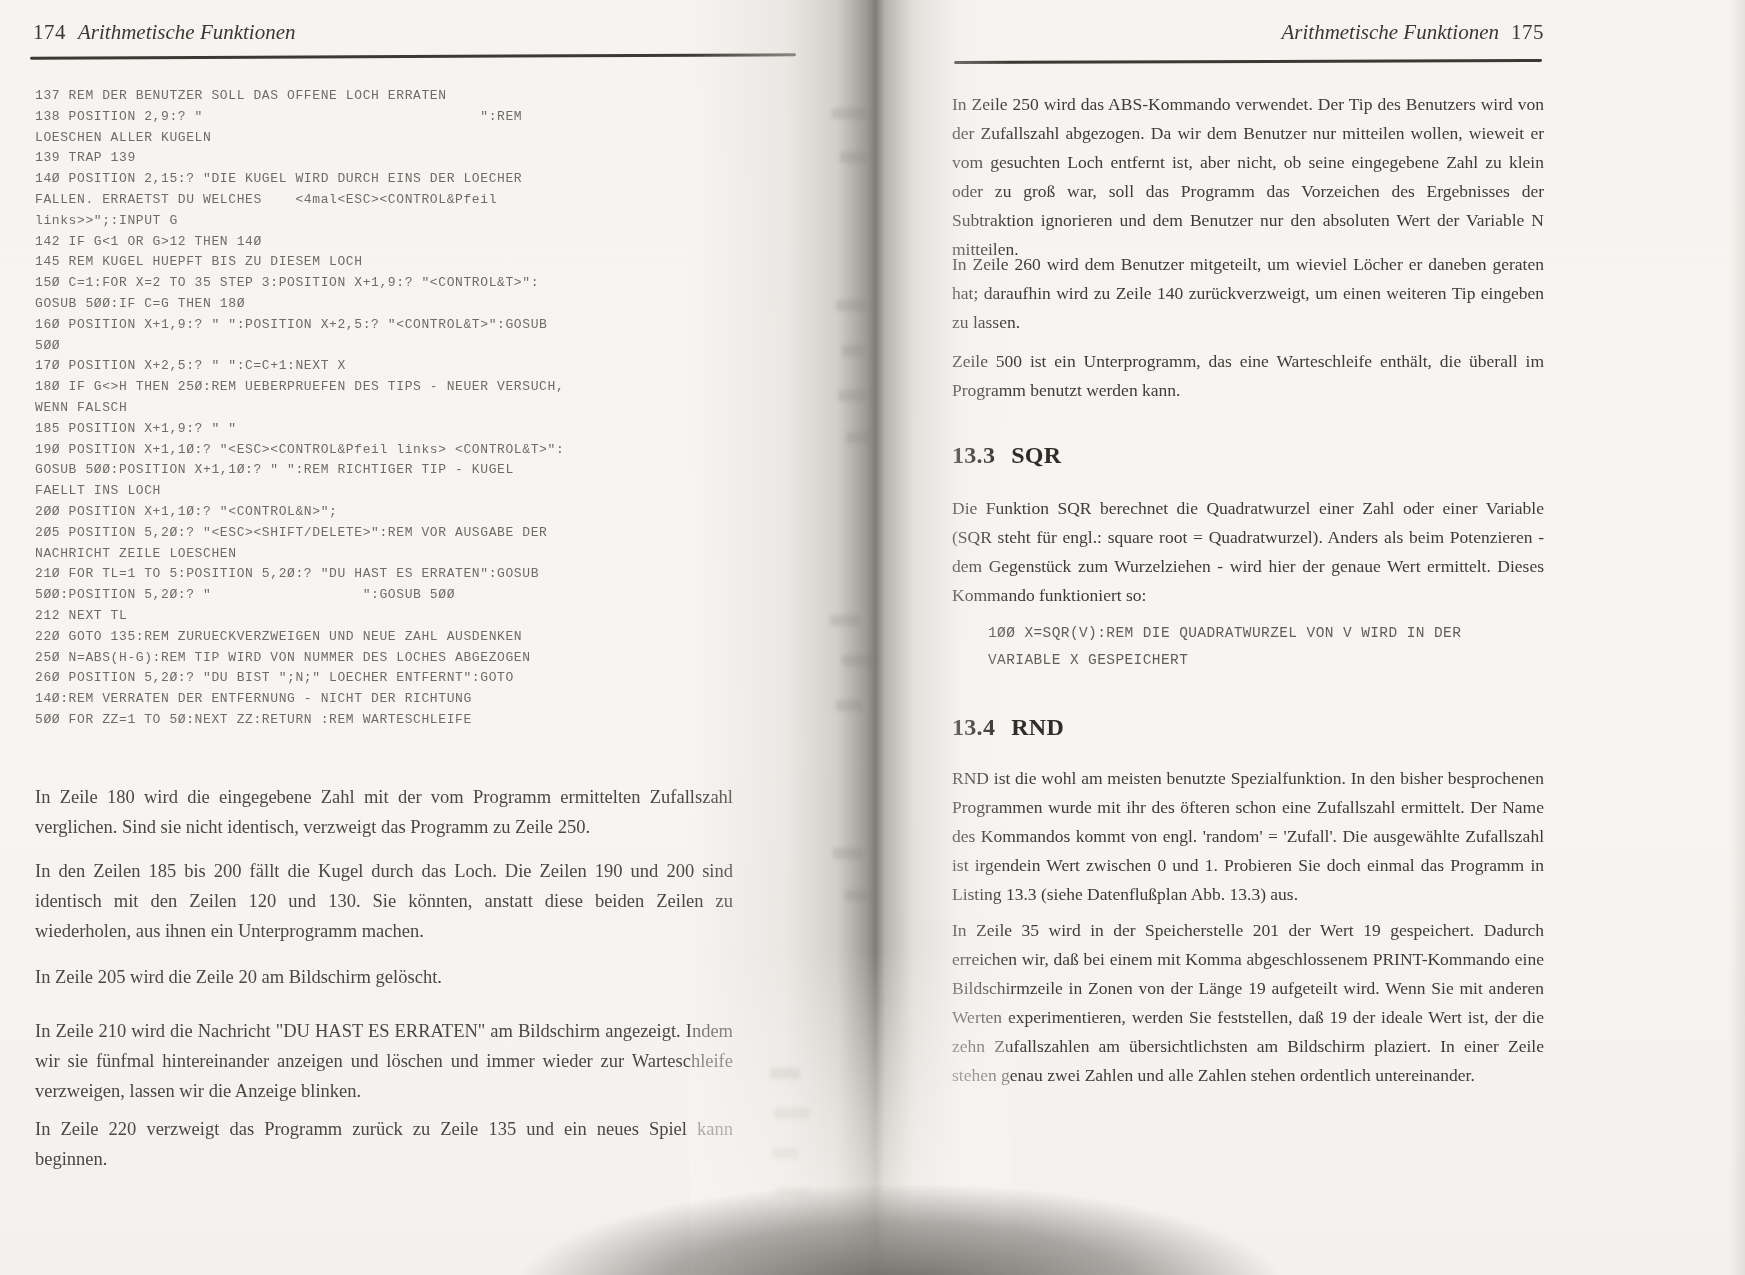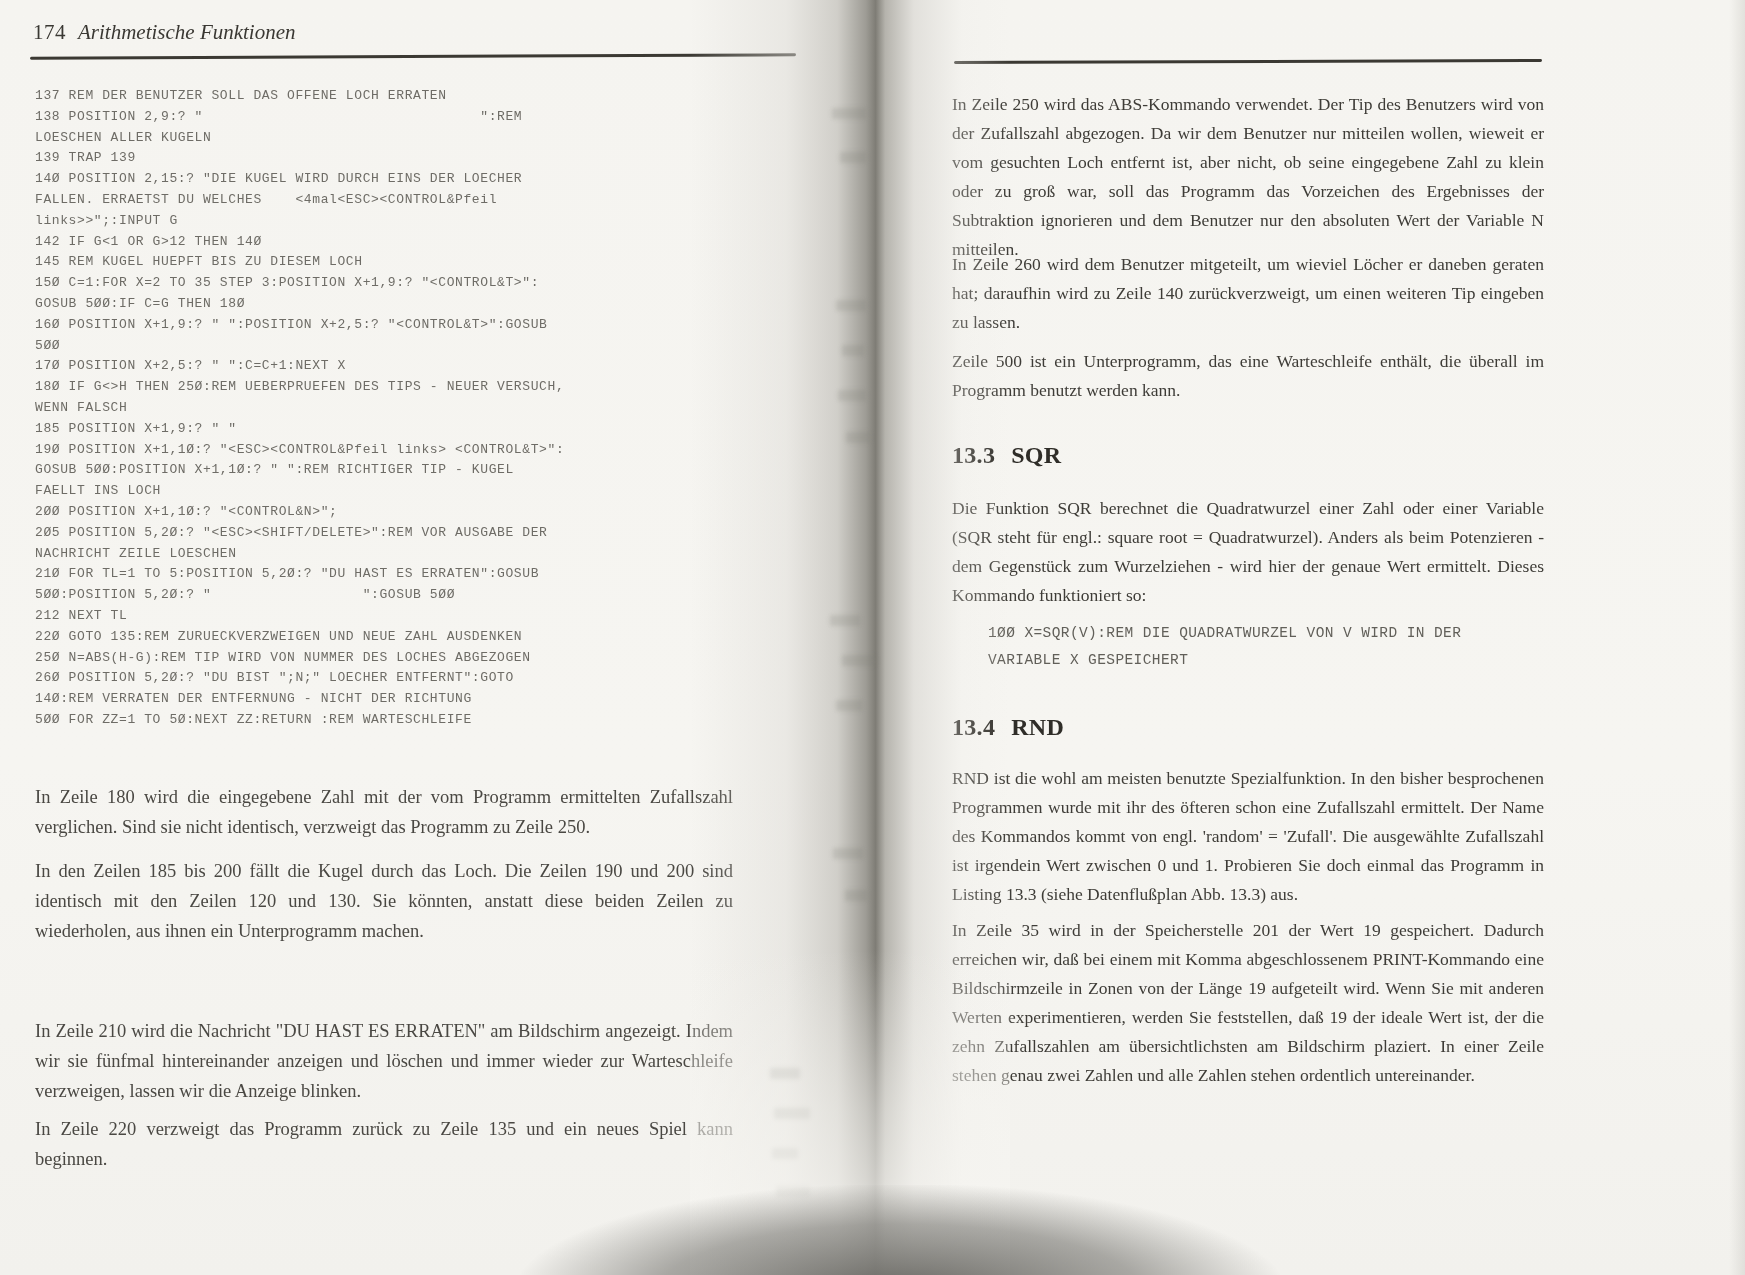--- a/index.html
+++ b/index.html
@@ -132,23 +132,27 @@
 5ØØ:POSITION 5,2Ø:? "                  ":GOSUB 5ØØ
 212 NEXT TL
 22Ø GOTO 135:REM ZURUECKVERZWEIGEN UND NEUE ZAHL AUSDENKEN
 25Ø N=ABS(H-G):REM TIP WIRD VON NUMMER DES LOCHES ABGEZOGEN
 26Ø POSITION 5,2Ø:? "DU BIST ";N;" LOECHER ENTFERNT":GOTO
 14Ø:REM VERRATEN DER ENTFERNUNG - NICHT DER RICHTUNG
 5ØØ FOR ZZ=1 TO 5Ø:NEXT ZZ:RETURN :REM WARTESCHLEIFE</pre>
 
   <p class="para pl" style="top:782px">In Zeile 180 wird die eingegebene Zahl mit der vom Programm ermittelten Zufallszahl verglichen. Sind sie nicht identisch, verzweigt das Programm zu Zeile 250.</p>
   <p class="para pl" style="top:856px">In den Zeilen 185 bis 200 fällt die Kugel durch das Loch. Die Zeilen 190 und 200 sind identisch mit den Zeilen 120 und 130. Sie könnten, anstatt diese beiden Zeilen zu wiederholen, aus ihnen ein Unterprogramm machen.</p>
+  <p class="para pl" style="top:962px">In Zeile 205 wird die Zeile 20 am Bildschirm gelöscht.</p>
   <p class="para pl" style="top:1016px">In Zeile 210 wird die Nachricht "DU HAST ES ERRATEN" am Bildschirm angezeigt. Indem wir sie fünfmal hintereinander anzeigen und löschen und immer wieder zur Warteschleife verzweigen, lassen wir die Anzeige blinken.</p>
   <p class="para pl" style="top:1114px">In Zeile 220 verzweigt das Programm zurück zu Zeile 135 und ein neues Spiel kann beginnen.</p>
 
+  <div class="hdr hdr-right">
+    <span class="runtitle">Arithmetische Funktionen</span><span class="pgnum">175</span>
+  </div>
   <div class="rule rule-right"></div>
 
   <p class="para pr" style="top:90px">In Zeile 250 wird das ABS-Kommando verwendet. Der Tip des Benutzers wird von der Zufallszahl abgezogen. Da wir dem Benutzer nur mitteilen wollen, wieweit er vom gesuchten Loch entfernt ist, aber nicht, ob seine eingegebene Zahl zu klein oder zu groß war, soll das Programm das Vorzeichen des Ergebnisses der Subtraktion ignorieren und dem Benutzer nur den absoluten Wert der Variable N mitteilen.</p>
   <p class="para pr" style="top:250px">In Zeile 260 wird dem Benutzer mitgeteilt, um wieviel Löcher er daneben geraten hat; daraufhin wird zu Zeile 140 zurückverzweigt, um einen weiteren Tip eingeben zu lassen.</p>
   <p class="para pr" style="top:347px">Zeile 500 ist ein Unterprogramm, das eine Warteschleife enthält, die überall im Programm benutzt werden kann.</p>
 
   <div class="sect" style="top:442px">
     <span>13.3</span><span class="sh-title">SQR</span>
   </div>
   <p class="para pr" style="top:494px">Die Funktion SQR berechnet die Quadratwurzel einer Zahl oder einer Variable (SQR steht für engl.: square root = Quadratwurzel). Anders als beim Potenzieren - dem Gegenstück zum Wurzelziehen - wird hier der genaue Wert ermittelt. Dieses Kommando funktioniert so:</p>

